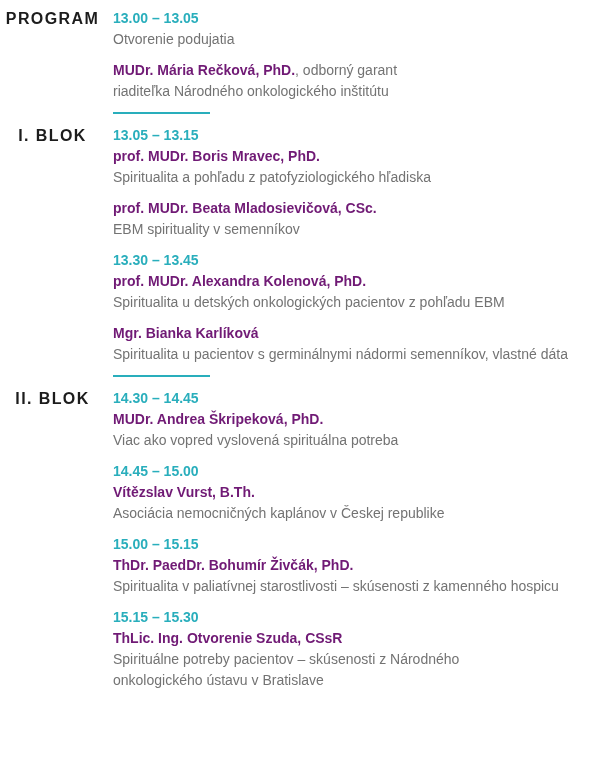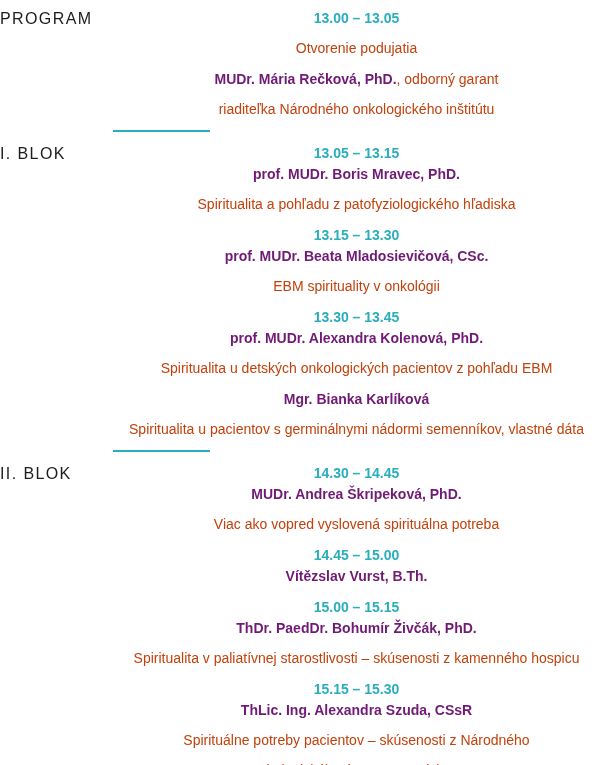--- a/index.html
+++ b/index.html
@@ -17,35 +17,34 @@
     font-family: "Liberation Sans", "DejaVu Sans", sans-serif;
     overflow: hidden;
   }
   .section {
     display: flex;
     align-items: flex-start;
   }
   .label-col {
     width: 105px;
     flex: 0 0 105px;
-    text-align: left;
+    text-align: center;
     font-size: 16px;
-    font-weight: 400;
+    font-weight: 700;
     letter-spacing: 1.4px;
     color: #1c1c1c;
     line-height: 21px;
   }
   .content-col {
     margin-left: 8px;
     flex: 1 1 auto;
     min-width: 0;
   }
   .entry {
     margin-bottom: 10px;
-    text-align: center;
   }
   .entry:last-child {
     margin-bottom: 0;
   }
   .time {
     color: #29aebc;
     font-weight: 700;
     font-size: 14px;
     line-height: 21px;
     white-space: nowrap;
@@ -54,22 +53,21 @@
     font-size: 14px;
     line-height: 21px;
     white-space: nowrap;
   }
   .name {
     font-weight: 700;
     color: #701a75;
   }
   .reg, .desc {
     font-weight: 400;
-    color: #c2410c;
-    margin-top: 9px;
+    color: #737373;
   }
   .desc {
     font-size: 14px;
     line-height: 21px;
     white-space: nowrap;
   }
   .divider {
     width: 97px;
     height: 2px;
     background: #29aebc;
@@ -100,23 +98,22 @@
 
   <div class="section">
     <div class="label-col">I. BLOK</div>
     <div class="content-col">
       <div class="entry">
         <div class="time">13.05 – 13.15</div>
         <div class="line"><span class="name">prof. MUDr. Boris Mravec, PhD.</span></div>
         <div class="desc">Spiritualita a pohľadu z patofyziologického hľadiska</div>
       </div>
       <div class="entry">
-        <div class="time">13.15 – 13.30</div>
         <div class="line"><span class="name">prof. MUDr. Beata Mladosievičová, CSc.</span></div>
-        <div class="desc">EBM spirituality v onkológii</div>
+        <div class="desc">EBM spirituality v semenníkov</div>
       </div>
       <div class="entry">
         <div class="time">13.30 – 13.45</div>
         <div class="line"><span class="name">prof. MUDr. Alexandra Kolenová, PhD.</span></div>
         <div class="desc">Spiritualita u detských onkologických pacientov z pohľadu EBM</div>
       </div>
       <div class="entry">
         <div class="line"><span class="name">Mgr. Bianka Karlíková</span></div>
         <div class="desc">Spiritualita u pacientov s germinálnymi nádormi semenníkov, vlastné dáta</div>
       </div>
@@ -128,29 +125,30 @@
     <div class="label-col">II. BLOK</div>
     <div class="content-col">
       <div class="entry">
         <div class="time">14.30 – 14.45</div>
         <div class="line"><span class="name">MUDr. Andrea Škripeková, PhD.</span></div>
         <div class="desc">Viac ako vopred vyslovená spirituálna potreba</div>
       </div>
       <div class="entry">
         <div class="time">14.45 – 15.00</div>
         <div class="line"><span class="name">Vítězslav Vurst, B.Th.</span></div>
+        <div class="desc">Asociácia nemocničných kaplánov v Českej republike</div>
       </div>
       <div class="entry">
         <div class="time">15.00 – 15.15</div>
         <div class="line"><span class="name">ThDr. PaedDr. Bohumír Živčák, PhD.</span></div>
         <div class="desc">Spiritualita v paliatívnej starostlivosti – skúsenosti z kamenného hospicu</div>
       </div>
       <div class="entry">
         <div class="time">15.15 – 15.30</div>
-        <div class="line"><span class="name">ThLic. Ing. Alexandra Szuda, CSsR</span></div>
+        <div class="line"><span class="name">ThLic. Ing. Otvorenie Szuda, CSsR</span></div>
         <div class="desc">Spirituálne potreby pacientov – skúsenosti z Národného</div>
         <div class="desc">onkologického ústavu v Bratislave</div>
       </div>
 
     </div>
   </div>
 
 </div>
 
 </body></html>

